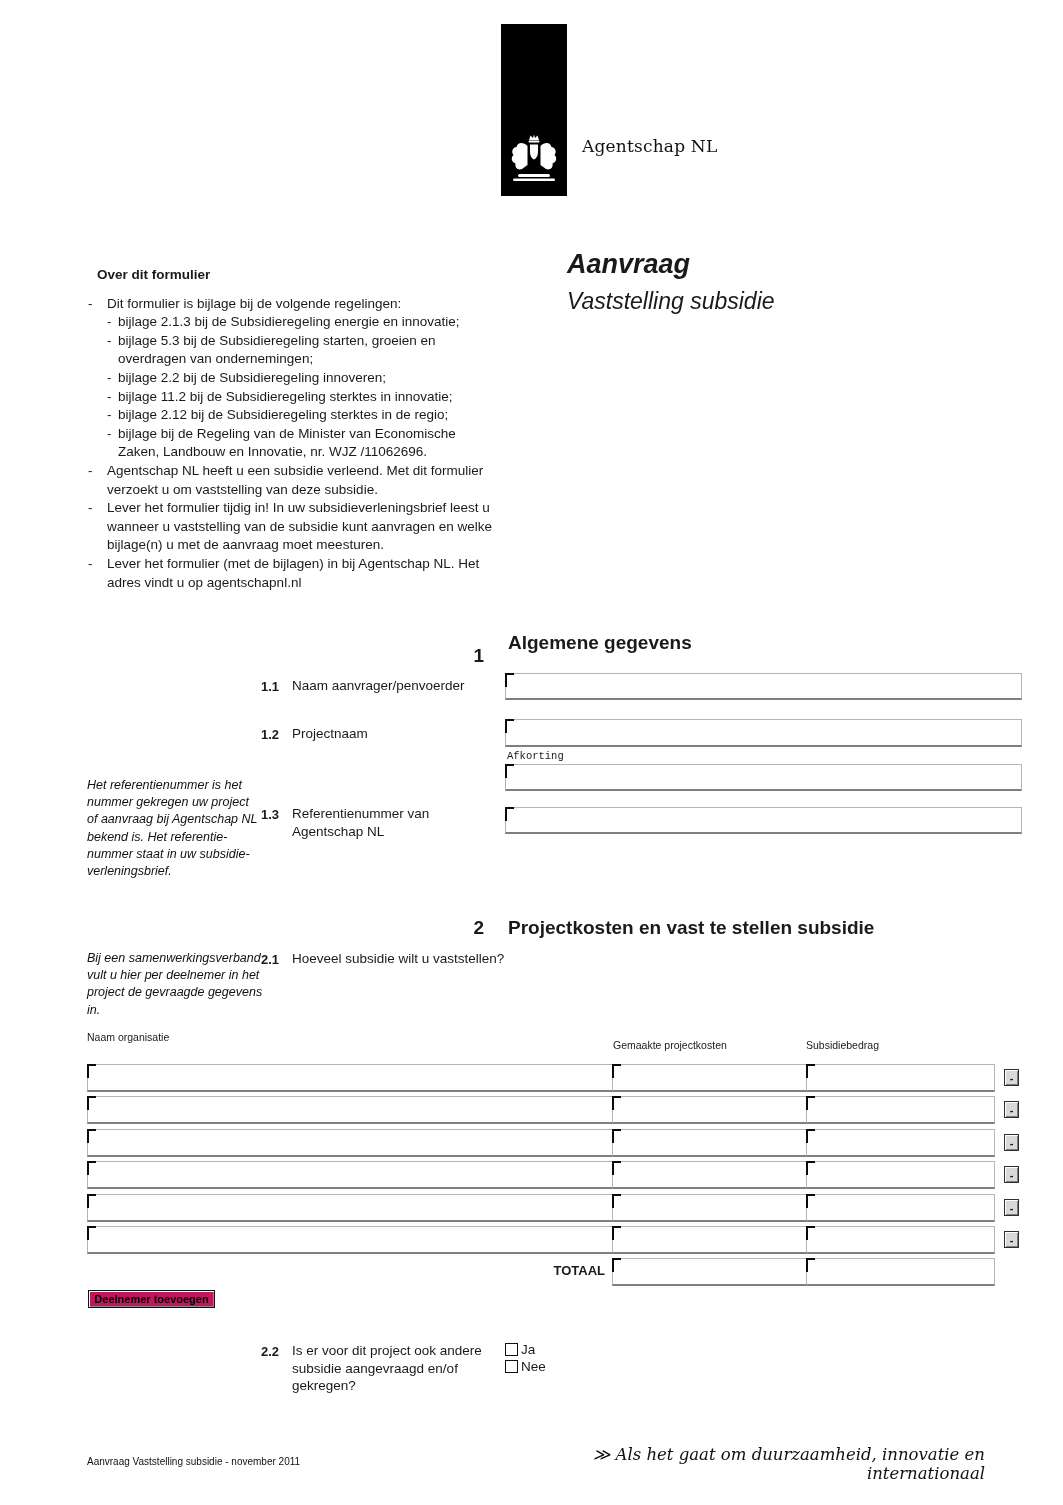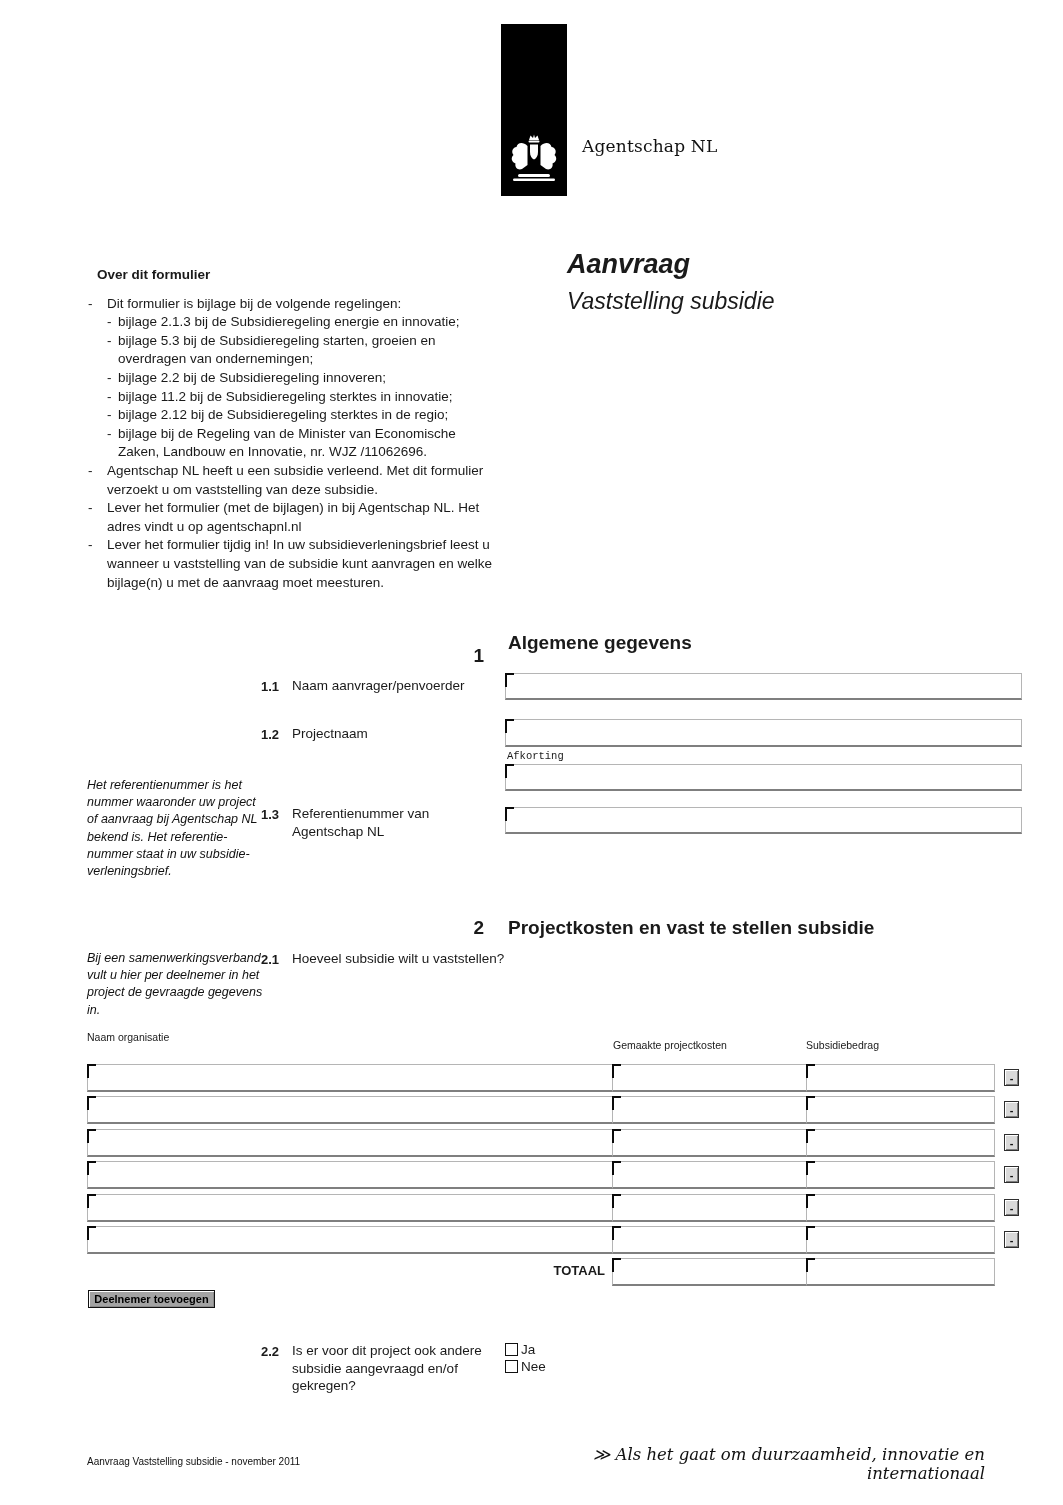--- a/index.html
+++ b/index.html
@@ -62,21 +62,21 @@
   .minus-btn{
     position:absolute; left:917px; top:5px; width:15px; height:17px;
     background:#d9d9d9; border:1px solid #2e2e2e;
     box-shadow: inset 1px 1px 0 #ffffff, inset -1px -1px 0 #7d7d7d;
     font:bold 11px "Liberation Sans", sans-serif; line-height:12px;
     text-align:center; padding:0; color:#111; cursor:pointer;
   }
   .total-label{left:450px; top:1263px; width:155px; text-align:right; font-size:13px; font-weight:bold;}
   .add-btn{
     position:absolute; left:88px; top:1290px; width:127px; height:18px;
-    background:#a3a3a3; border:1px solid #111;
+    background:#be185d; border:1px solid #111;
     box-shadow: inset 1px 1px 0 #ffffff, inset -1px -1px 0 #8a8a8a;
     font:bold 11px "Liberation Sans", sans-serif; text-align:center; padding:0; color:#000; cursor:pointer;
   }
 
   
   .cb{position:absolute; width:11px; height:11px; background:#fff; border:1.5px solid #111; box-sizing:content-box; cursor:pointer;}
   .cb-label{position:absolute; font-size:13.5px;}
 
   
   .footer-left{left:87px; top:1456px; font-size:10px; color:#111;}
@@ -108,22 +108,22 @@
   <div class="abs about">
     <h3>Over dit formulier</h3>
     <div class="a-item">Dit formulier is bijlage bij de volgende regelingen:</div>
     <div class="a-sub">bijlage 2.1.3 bij de Subsidieregeling energie en innovatie;</div>
     <div class="a-sub">bijlage 5.3 bij de Subsidieregeling starten, groeien en overdragen van ondernemingen;</div>
     <div class="a-sub">bijlage 2.2 bij de Subsidieregeling innoveren;</div>
     <div class="a-sub">bijlage 11.2 bij de Subsidieregeling sterktes in innovatie;</div>
     <div class="a-sub">bijlage 2.12 bij de Subsidieregeling sterktes in de regio;</div>
     <div class="a-sub">bijlage bij de Regeling van de Minister van Economische Zaken, Landbouw en Innovatie, nr. WJZ /11062696.</div>
     <div class="a-item">Agentschap NL heeft u een subsidie verleend. Met dit formulier verzoekt u om vaststelling van deze subsidie.</div>
+    <div class="a-item">Lever het formulier tijdig in! In uw subsidieverleningsbrief leest u wanneer u vaststelling van de subsidie kunt aanvragen en welke bijlage(n) u met de aanvraag moet meesturen.</div>
     <div class="a-item">Lever het formulier (met de bijlagen) in bij Agentschap NL. Het adres vindt u op agentschapnl.nl</div>
-    <div class="a-item">Lever het formulier tijdig in! In uw subsidieverleningsbrief leest u wanneer u vaststelling van de subsidie kunt aanvragen en welke bijlage(n) u met de aanvraag moet meesturen.</div>
   </div>
 
   <div class="abs doc-title">
     <div class="t1">Aanvraag</div>
     <div class="t2">Vaststelling subsidie</div>
   </div>
 
   <div class="abs secnum" style="top:645px;">1</div>
   <div class="abs sectitle" style="top:632px;">Algemene gegevens</div>
 
@@ -136,21 +136,21 @@
   <div class="abs qnum" style="top:727px;">1.2</div>
   <div class="abs qlabel" style="top:725px; width:205px;">Projectnaam</div>
   <div class="fieldbox" style="left:505px; top:719px; width:517px; height:28px;">
     <input style="">
   </div>
   <div class="abs minilabel" style="left:507px; top:750px;font-family:Liberation Mono, monospace;">Afkorting</div>
   <div class="fieldbox" style="left:505px; top:764px; width:517px; height:27px;">
     <input style="">
   </div>
 
-  <div class="abs sidenote" style="top:777px; width:172px;">Het referentienummer is het nummer waaronder uw project of aanvraag bij Agentschap NL bekend is. Het referentie-nummer staat in uw subsidie-verleningsbrief.</div>
+  <div class="abs sidenote" style="top:777px; width:172px;">Het referentienummer is het nummer gekregen uw project of aanvraag bij Agentschap NL bekend is. Het referentie-nummer staat in uw subsidie-verleningsbrief.</div>
   <div class="abs qnum" style="top:807px;">1.3</div>
   <div class="abs qlabel" style="top:805px; width:185px;">Referentienummer van Agentschap NL</div>
   <div class="fieldbox" style="left:505px; top:807px; width:517px; height:27px;">
     <input style="">
   </div>
 
   <div class="abs secnum" style="top:917px;">2</div>
   <div class="abs sectitle" style="top:917px;">Projectkosten en vast te stellen subsidie</div>
 
   <div class="abs sidenote" style="top:950px; width:178px;">Bij een samenwerkingsverband vult u hier per deelnemer in het project de gevraagde gegevens in.</div>

